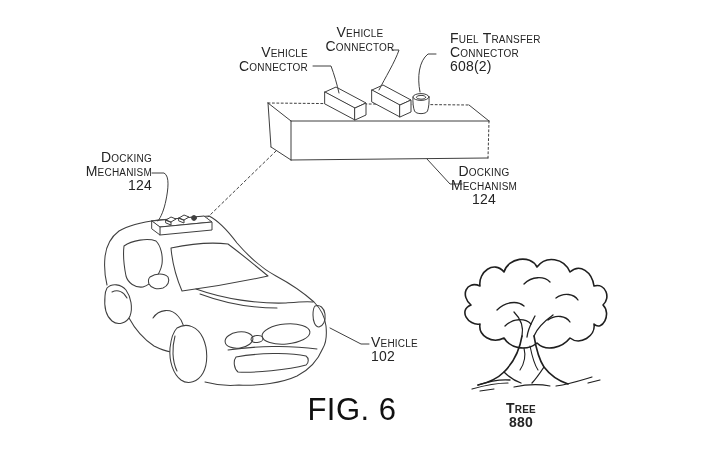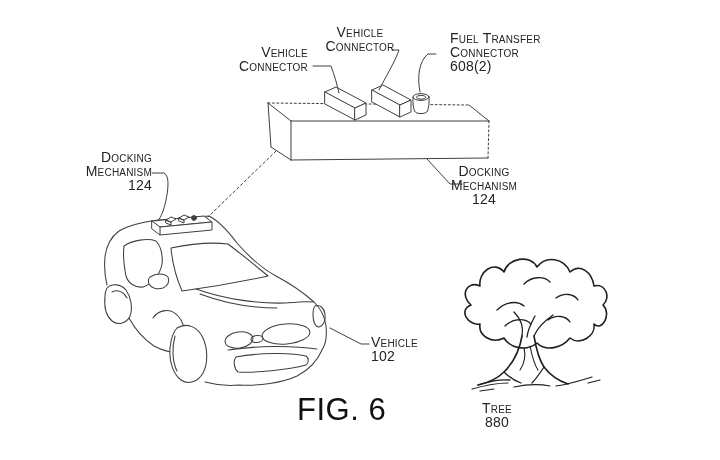--- a/index.html
+++ b/index.html
@@ -4,21 +4,21 @@
 <style>
   html,body{margin:0;padding:0;background:#ffffff;}
   .stage{position:relative;width:720px;height:460px;background:#ffffff;overflow:hidden;
          font-family:"Liberation Sans",sans-serif;}
   .art{position:absolute;left:0;top:0;}
   .lbl{position:absolute;font-size:14px;line-height:14px;color:#242424;
        font-variant:small-caps;letter-spacing:.2px;}
   .lbl .ln{display:block;}
   .lbl.ra{text-align:right;}
   .lbl.ca{text-align:center;}
-  .figcap{position:absolute;left:297px;top:392px;width:110px;text-align:left;
+  .figcap{position:absolute;left:297px;top:392px;width:110px;text-align:center;
           font-size:31px;letter-spacing:.5px;color:#111;font-variant:normal;
           font-family:"Liberation Sans",sans-serif;}
 </style>
 </head>
 <body>
 
 <div class="stage">
 
   <svg class="art" width="720" height="460" viewBox="0 0 720 460" fill="none" stroke-linecap="round" stroke-linejoin="round" color="#3f3f3f">
 
@@ -124,20 +124,20 @@
     <span class="ln">Docking</span>
     <span class="ln">Mechanism</span>
     <span class="ln">124</span>
   </div>
 
   <div class="lbl" style="left:371px;top:335px;width:70px;">
     <span class="ln">Vehicle</span>
     <span class="ln">102</span>
   </div>
 
-  <div class="lbl ca" style="left:468px;top:401px;width:58px;">
+  <div class="lbl ca" style="left:492px;top:401px;width:58px;font-weight:bold;">
     <span class="ln">Tree</span>
     <span class="ln">880</span>
   </div>
 
   <div class="figcap">FIG. 6</div>
 
 </div>
 
 </body></html>

